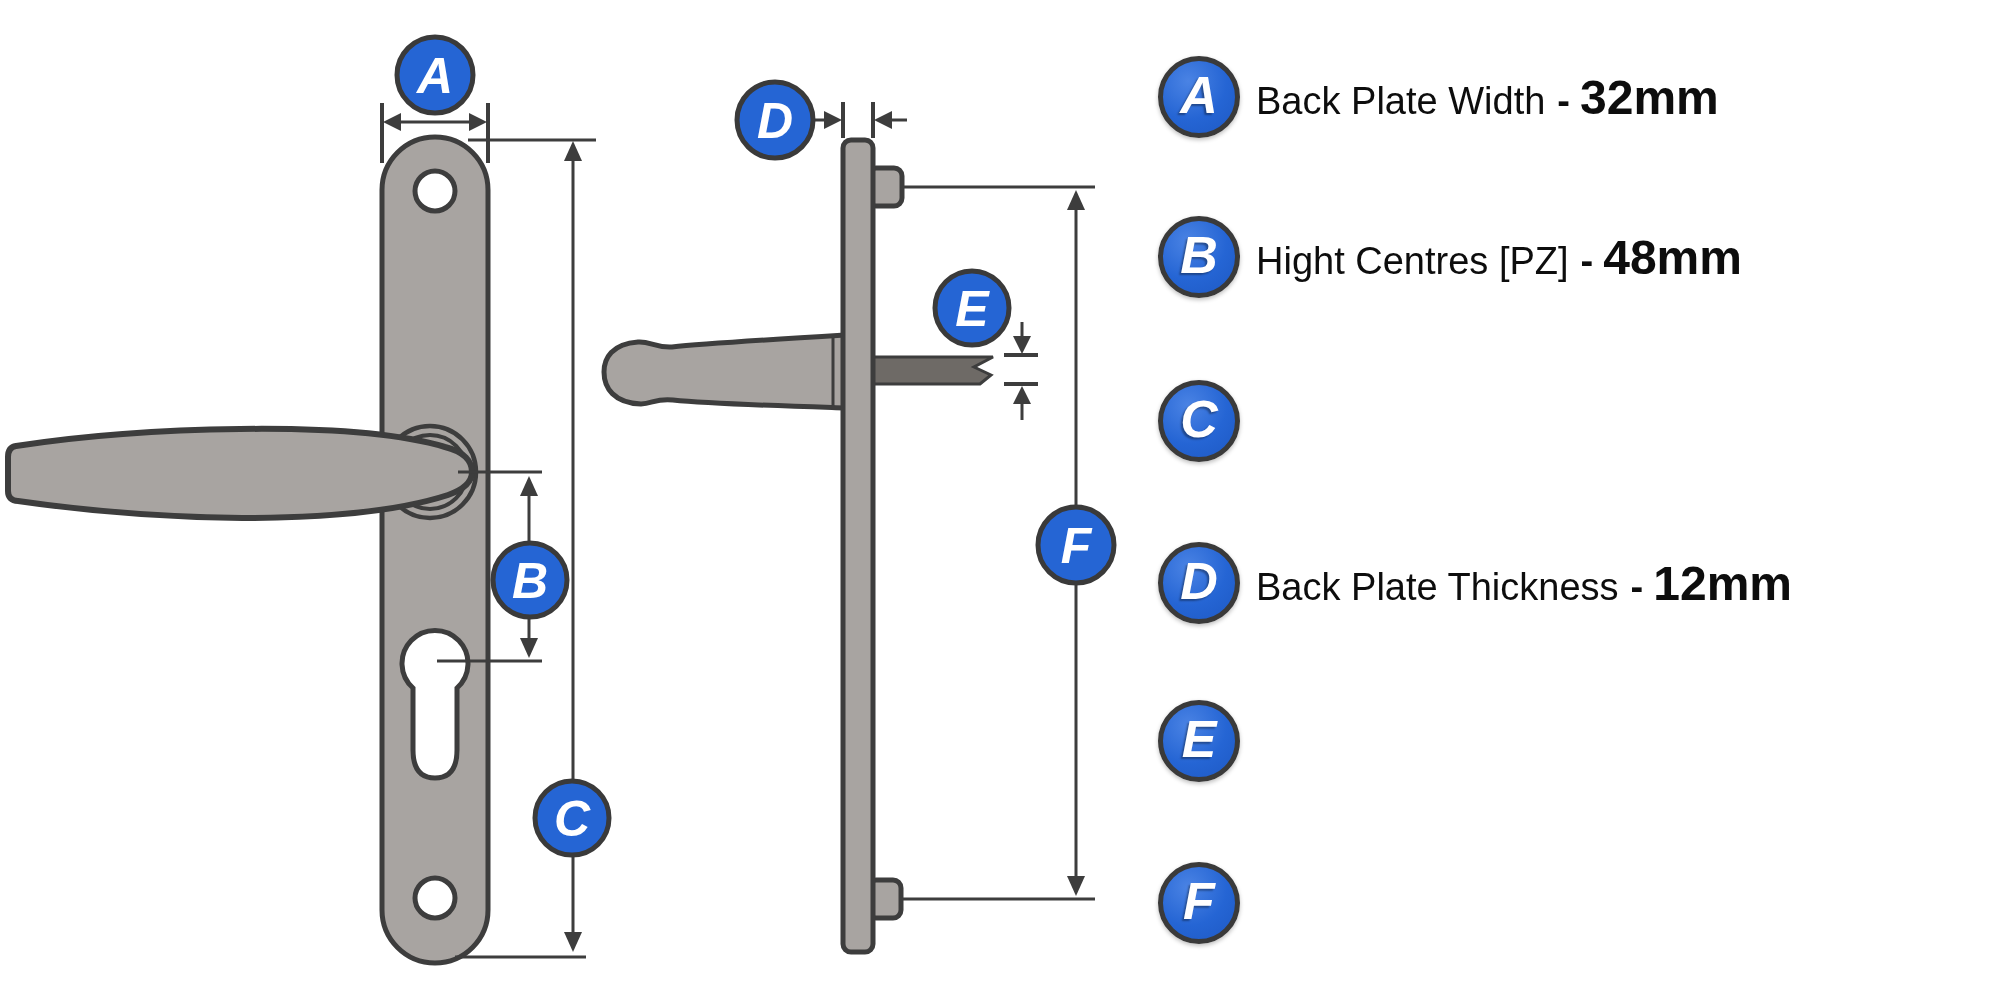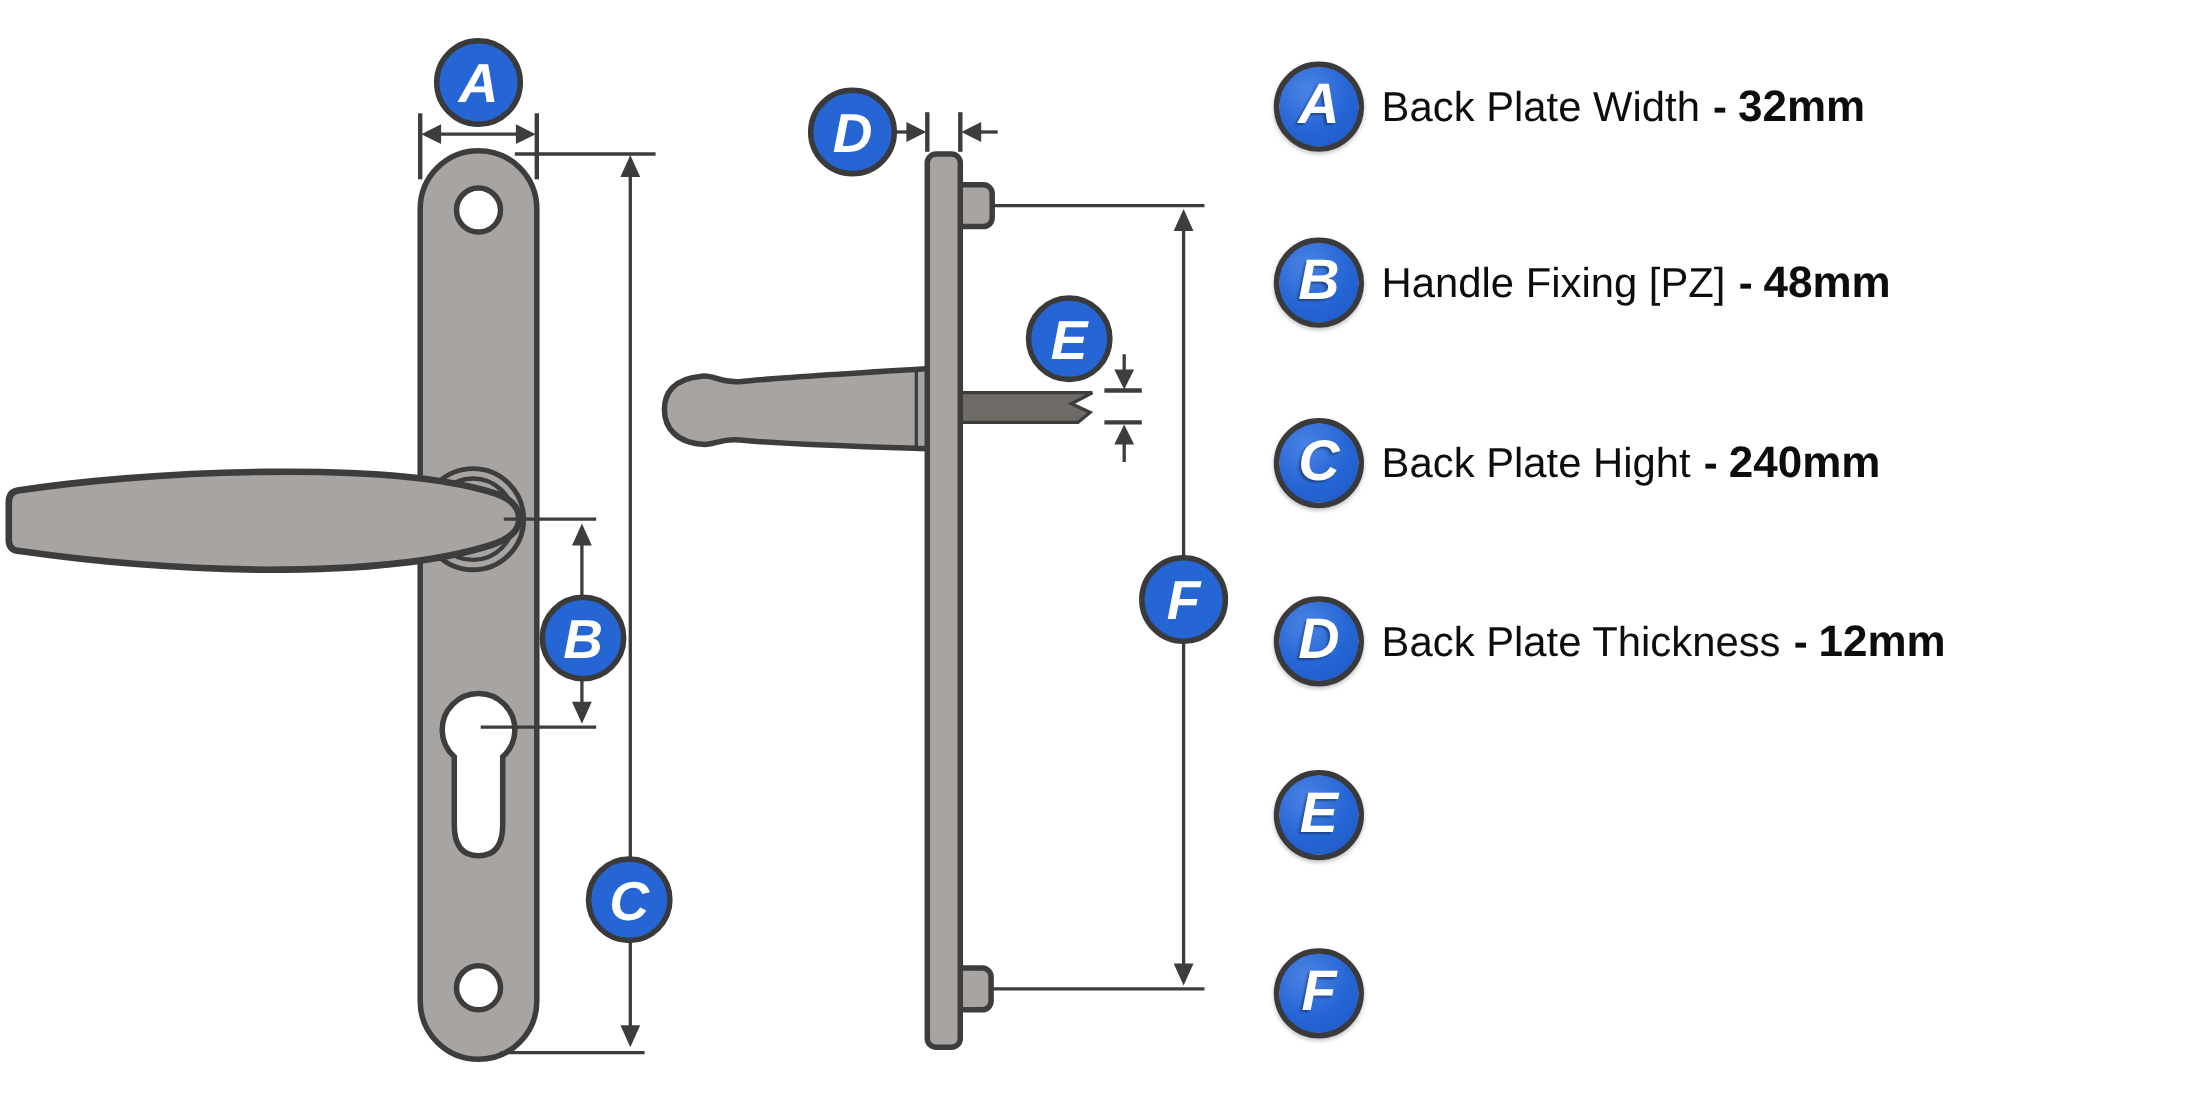--- a/index.html
+++ b/index.html
@@ -21,21 +21,21 @@
     flex:0 0 auto;
   }
   .badge span{
     color:#ffffff;font-weight:700;font-style:italic;font-size:52px;line-height:1;
     text-shadow:-2px 2px 2px rgba(0,0,0,0.35);
     transform:translateY(-2px);
   }
   .legend-text{white-space:nowrap;color:#0d0d0d;font-size:38px;letter-spacing:0px;}
   .legend-text .lbl{font-weight:400;}
   .legend-text .dash{font-weight:700;margin:0 10px 0 12px;}
-  .legend-text .val{font-weight:700;font-size:40px;}
+  .legend-text .val{font-weight:700;font-size:48px;}
 
   
   .metal{fill:#a8a4a1;stroke:#3d3d3d;stroke-width:5;}
   .metal-thin{fill:#a8a4a1;stroke:#3d3d3d;stroke-width:4.5;}
   .hole{fill:#ffffff;stroke:#3d3d3d;stroke-width:5;}
   .dim{stroke:#3d3d3d;stroke-width:3;fill:none;}
   .tick{stroke:#3d3d3d;stroke-width:4;fill:none;}
   .head{fill:#3d3d3d;stroke:none;}
   .spindle{fill:#6e6a66;stroke:#3d3d3d;stroke-width:3;}
   .marker-circle{fill:#2565d4;stroke:#3a3a3a;stroke-width:5;}
@@ -186,30 +186,27 @@
       <div class="legend-text">
         <span class="lbl">Back Plate Width</span><span class="dash">-</span><span class="val">32mm</span>
       </div>
     </div>
 
     <div class="legend-row" style="top:216px">
       <div class="badge">
         <span>B</span>
       </div>
       <div class="legend-text">
-        <span class="lbl">Handle Fixing [PZ]</span><span class="dash">-</span><span class="val">48mm</span>
+        <span class="lbl">Hight Centres [PZ]</span><span class="dash">-</span><span class="val">48mm</span>
       </div>
     </div>
 
     <div class="legend-row" style="top:380px">
       <div class="badge">
         <span>C</span>
-      </div>
-      <div class="legend-text">
-        <span class="lbl">Back Plate Hight</span><span class="dash">-</span><span class="val">240mm</span>
       </div>
     </div>
 
     <div class="legend-row" style="top:542px">
       <div class="badge">
         <span>D</span>
       </div>
       <div class="legend-text">
         <span class="lbl">Back Plate Thickness</span><span class="dash">-</span><span class="val">12mm</span>
       </div>

